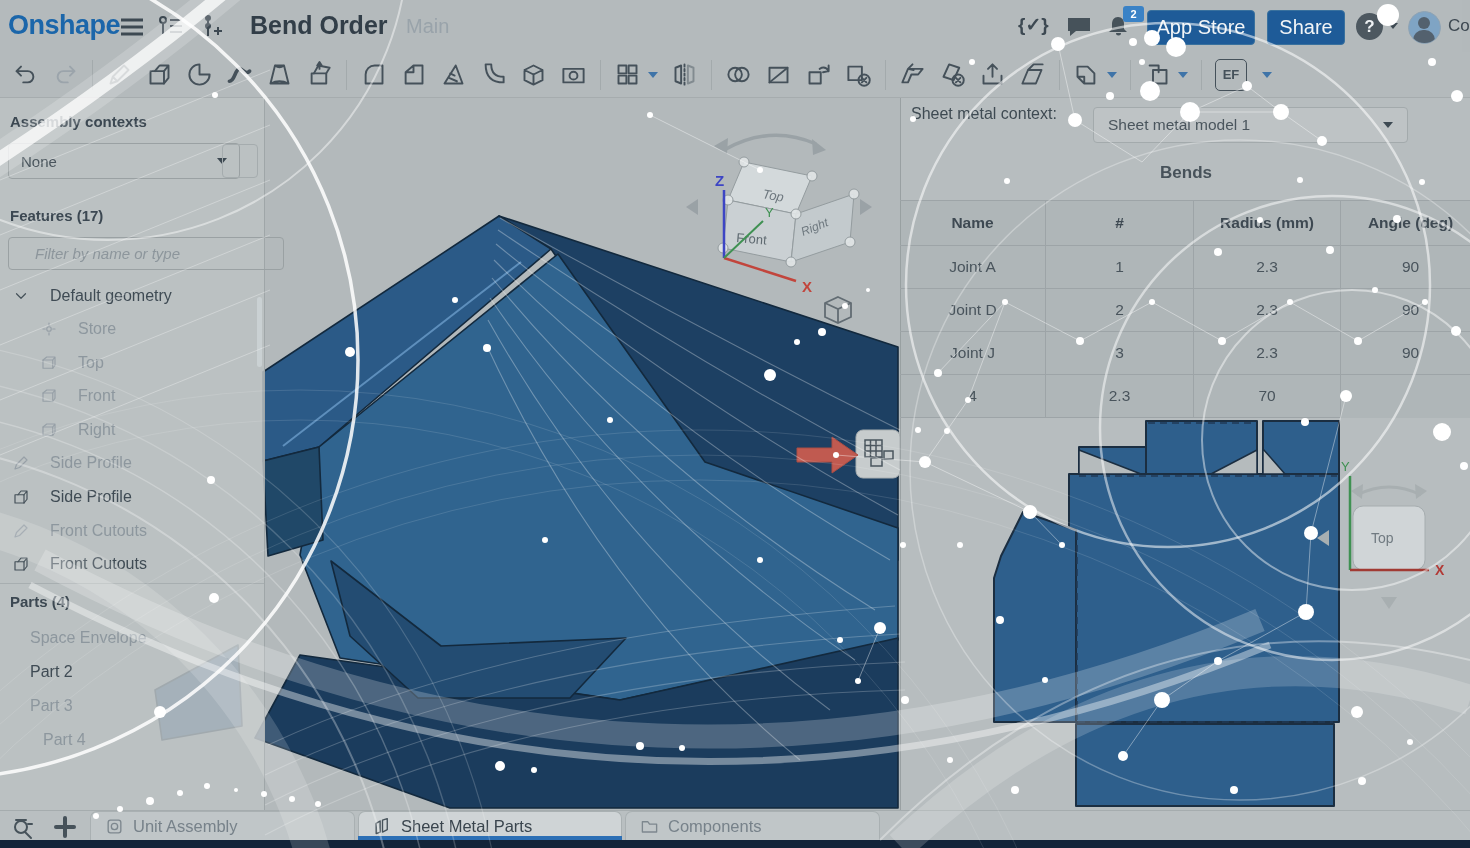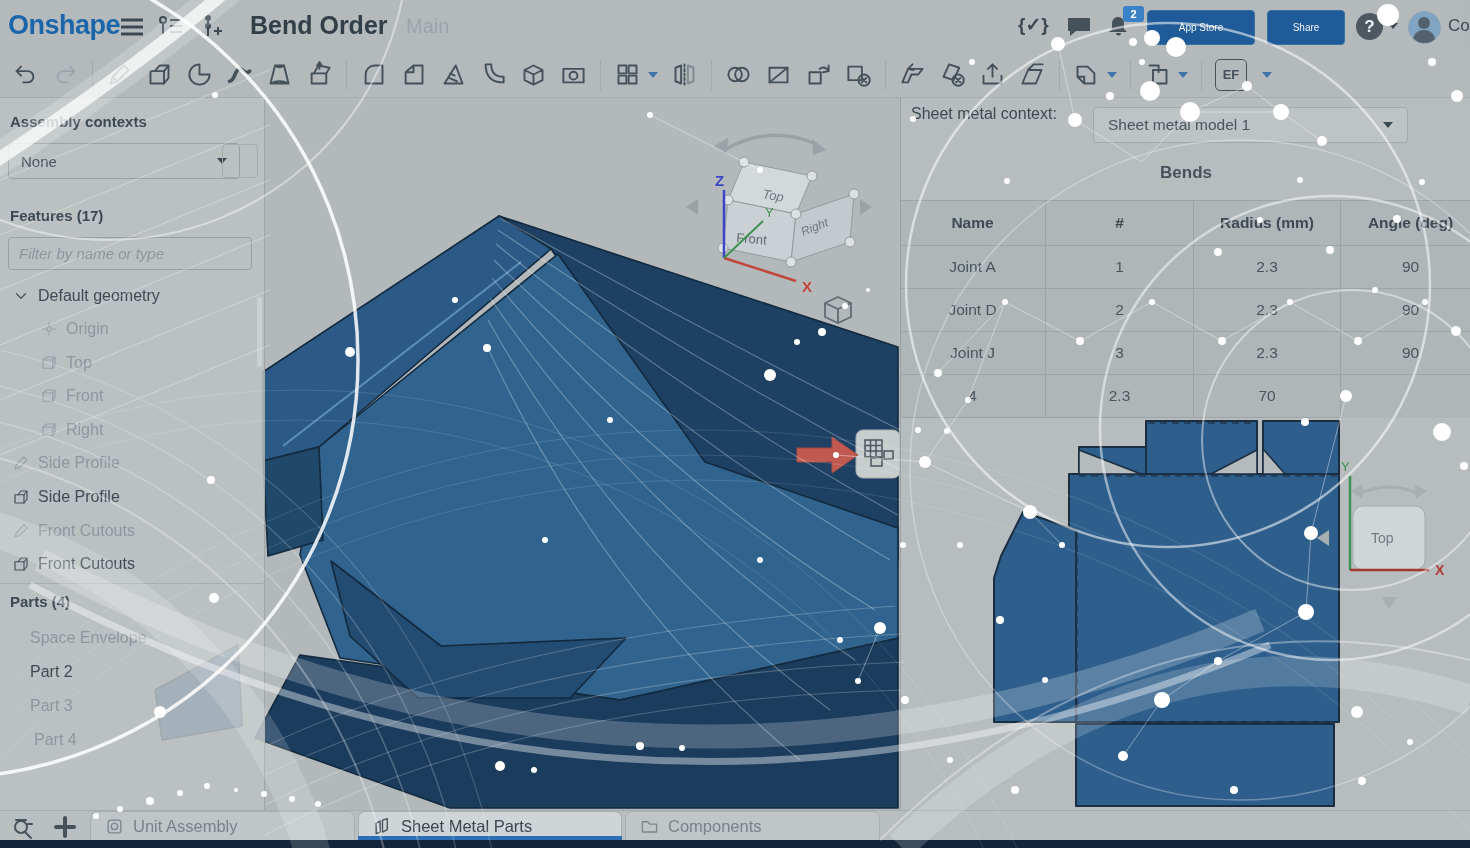--- a/index.html
+++ b/index.html
@@ -11,21 +11,21 @@
   
   .hdr{position:absolute;left:0;top:0;right:8px;height:52px;z-index:12;background:#b4babc;}
   .logo{position:absolute;left:8px;top:10px;font-size:27px;font-weight:bold;color:#1b66aa;letter-spacing:-.5px}
   .hico{position:absolute;top:14px;cursor:pointer}
   .doc-title{position:absolute;left:250px;top:11px;font-size:25px;font-weight:bold;color:#323e48}
   .ws-name{position:absolute;left:406px;top:15px;font-size:20px;color:#99a3aa}
   .fs-ico{position:absolute;left:1018px;top:13px;font-size:19px;font-weight:bold;color:#3d4952}
   .badge{position:absolute;left:1123px;top:6px;min-width:17px;height:16px;background:#3a82c6;color:#fff;
          font-size:11px;font-weight:bold;border-radius:3px;text-align:center;line-height:16px;padding:0 2px}
   .btn{position:absolute;top:10px;height:33px;background:#1e5b98;border:1px solid #39719e;border-radius:4px;
-       color:#f2f5f7;font-size:10px;display:flex;align-items:center;justify-content:center;cursor:pointer}
+       color:#f2f5f7;font-size:20px;display:flex;align-items:center;justify-content:center;cursor:pointer}
   .help{position:absolute;left:1356px;top:13px;width:27px;height:27px;border-radius:50%;background:#4d5860;
         color:#eef1f3;font-weight:bold;font-size:17px;text-align:center;line-height:27px}
   .caret{width:0;height:0;border-left:5px solid transparent;border-right:5px solid transparent;border-top:6px solid #3d4952}
   .avatar{position:absolute;left:1408px;top:11px;width:31px;height:31px;border-radius:50%;background:#7fa4c4;overflow:hidden;border:1px solid #8fa3b3}
   .avatar .head{position:absolute;left:9px;top:5px;width:12px;height:12px;border-radius:50%;background:#53616e}
   .avatar .body{position:absolute;left:4px;top:18px;width:22px;height:14px;border-radius:10px 10px 0 0;background:#53616e}
   .uname{position:absolute;left:1448px;top:16px;font-size:17px;color:#3c4750;white-space:nowrap}
 
   
   .tb-bar{position:absolute;left:0;top:52px;right:0;height:45px;z-index:12;background:#b4babc;
@@ -42,23 +42,23 @@
   
   .lp{position:absolute;left:0;top:97px;width:264px;bottom:38px;z-index:10;
       background:rgba(188,194,196,.84);border-right:1px solid #9fa6a8}
   .lp-h{position:absolute;left:10px;font-size:15px;font-weight:bold;color:#3c4852}
   .lp-select{position:absolute;left:8px;top:46px;width:206px;height:34px;border:1px solid #9aa1a3;border-radius:4px;
              display:flex;align-items:center;padding:0 12px;font-size:15px;color:#4a555d;cursor:pointer}
   .lp-select .caret{margin-left:auto}
   .lp-mini{position:absolute;left:222px;top:47px;width:34px;height:32px;border:1px solid #a5acae;border-radius:4px;cursor:pointer}
   .lp-filter{position:absolute;left:8px;top:140px;width:222px;height:31px;border:1px solid #9aa1a3;border-radius:4px;
              background:transparent;font-family:"Liberation Sans",sans-serif;font-style:italic;font-size:15px;
-             color:#5a656d;padding:0 10px}
+             color:#5a656d;padding:0 26px}
   .lp-filter::placeholder{color:#8d969c;opacity:1}
-  .lp-row{position:absolute;left:0;height:30px;display:flex;align-items:center;gap:8px;font-size:16px;
+  .lp-row{position:absolute;left:0;height:30px;display:flex;align-items:center;gap:20px;font-size:16px;
           color:#3f4b54;cursor:pointer;white-space:nowrap}
   .lp-row.mut{color:#8d979e}
   .lp-row .ticon svg{width:18px;height:18px;stroke:#46525a;fill:none;stroke-width:1.6;stroke-linejoin:round;stroke-linecap:round}
   .lp-row.mut .ticon svg{stroke:#97a0a7}
   .lp-div{position:absolute;left:0;width:100%;height:1px;background:#a7aeb0}
   .lp-scroll{position:absolute;right:2px;top:200px;width:5px;height:70px;background:#cdd3d6;border-radius:3px;opacity:.85}
 
   
   .rp{position:absolute;left:900px;right:0;top:97px;bottom:38px;z-index:10;
       background:rgba(183,189,191,.88);border-left:1px solid #99a0a2}
@@ -395,21 +395,21 @@
       </span>
     <span>Default geometry</span>
   </div>
   <div class="lp-row mut" style="top:217px;padding-left:40px">
     <span class="ticon">
         <svg viewBox="0 0 24 24">
           <circle cx="12" cy="12" r="3"></circle>
           <path d="M12 4 V7 M12 17 V20 M4 12 H7 M17 12 H20"></path>
         </svg>
       </span>
-    <span>Origin</span>
+    <span>Store</span>
   </div>
   <div class="lp-row mut" style="top:251px;padding-left:40px">
     <span class="ticon">
         <svg viewBox="0 0 24 24">
           <rect x="4" y="8" width="13" height="11"></rect>
           <path d="M4 8 L9 4 H20 L17 8 M17 19 L20 15 V4"></path>
         </svg>
       </span>
     <span>Top</span>
   </div>
@@ -471,21 +471,21 @@
 
   <div class="lp-row mut" style="top:526px;padding-left:30px">
       <span>Space Envelope</span>
     </div>
   <div class="lp-row" style="top:560px;padding-left:30px">
       <span>Part 2</span>
     </div>
   <div class="lp-row mut" style="top:594px;padding-left:30px">
       <span>Part 3</span>
     </div>
-  <div class="lp-row mut" style="top:628px;padding-left:34px">
+  <div class="lp-row mut" style="top:628px;padding-left:43px">
       <span>Part 4</span>
     </div>
 
   <div class="lp-scroll"></div>
 </div>
 
 <div class="rp">
   <div class="smc-label">Sheet metal context:</div>
   <div class="smc-select">
     <span>Sheet metal model 1</span>

